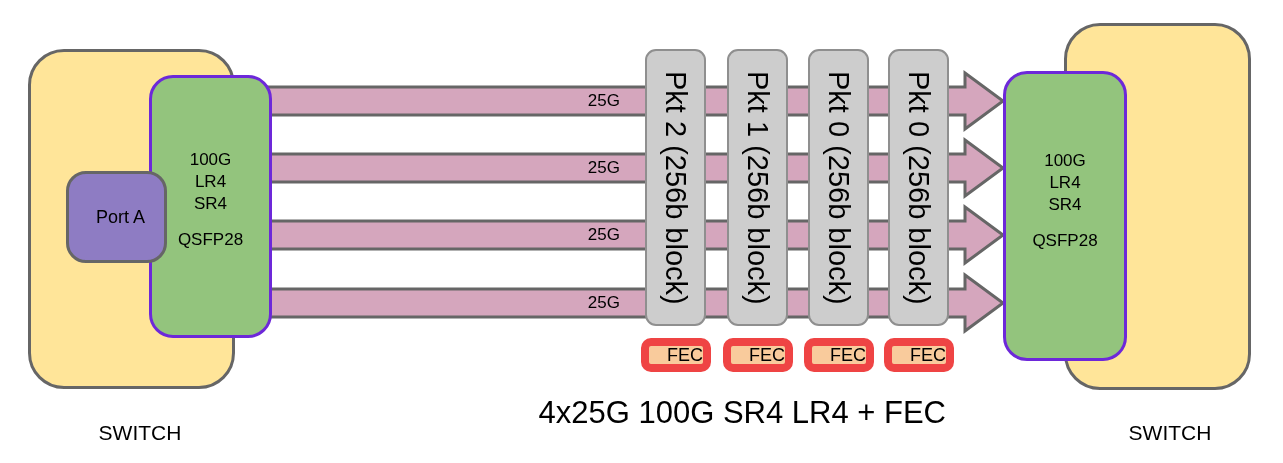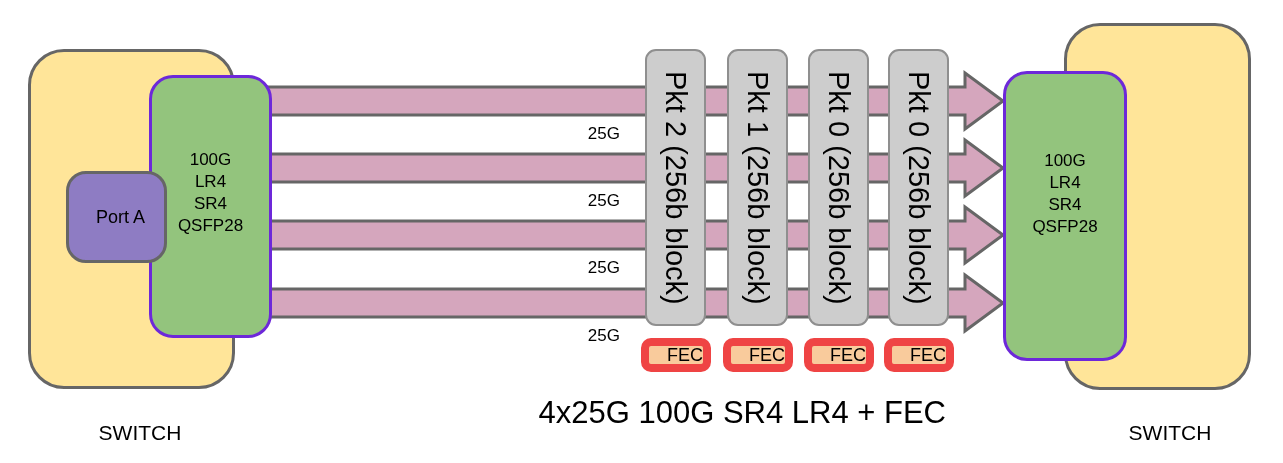--- a/index.html
+++ b/index.html
@@ -30,37 +30,36 @@
   .lane-arrow polygon { fill: #d5a6bd; stroke: #666666; stroke-width: 3; }
 
   .rate-label {
     position: absolute;
     left: 520px;
     width: 100px;
     text-align: right;
     font-size: 17px;
     line-height: 20px;
     z-index: 2;
-    margin-top: 33px;
   }
 
   
   .qsfp {
     position: absolute;
     background: #93c47d;
     border: 3px solid #6d28d9;
     border-radius: 24px;
     z-index: 3;
     text-align: center;
     font-size: 17px;
     line-height: 22px;
   }
   .qsfp-a { left: 149px; top: 75px; width: 123px; height: 263px; padding-top: 71px; }
   .qsfp-b { left: 1003px; top: 71px; width: 124px; height: 290px; padding-top: 76px; }
-  .qsfp-model { }
+  .qsfp-model { margin-top: 14px; }
 
   
   .port {
     position: absolute;
     background: #8e7cc3;
     border: 3px solid #666666;
     border-radius: 20px;
     z-index: 4;
     display: flex;
     align-items: center;

